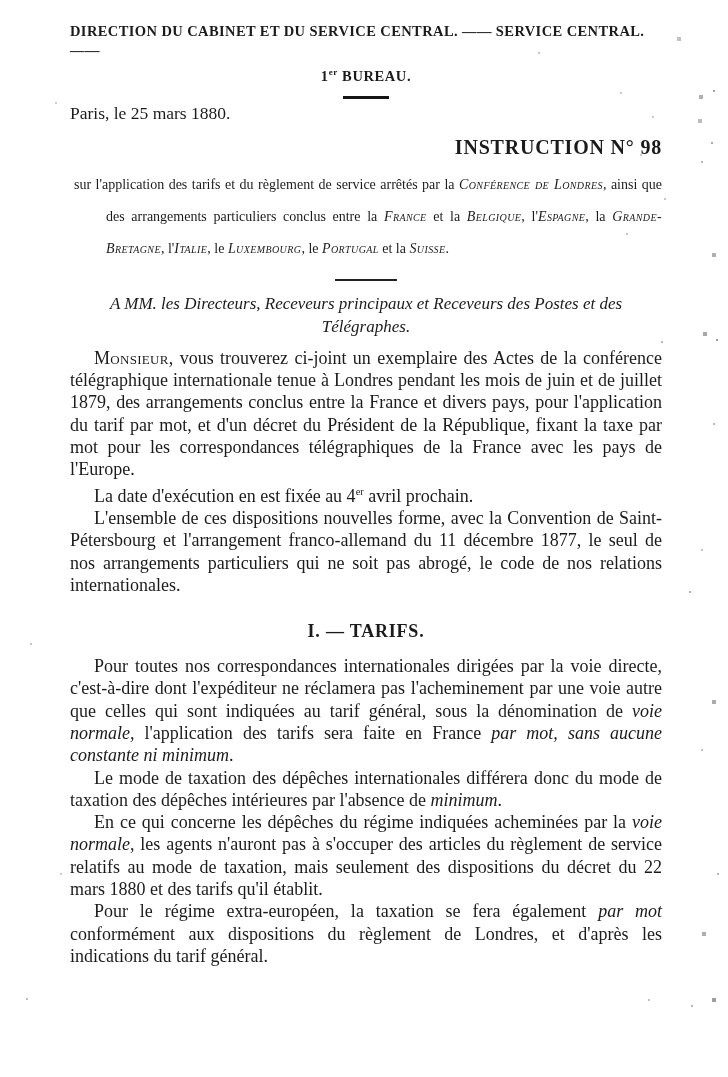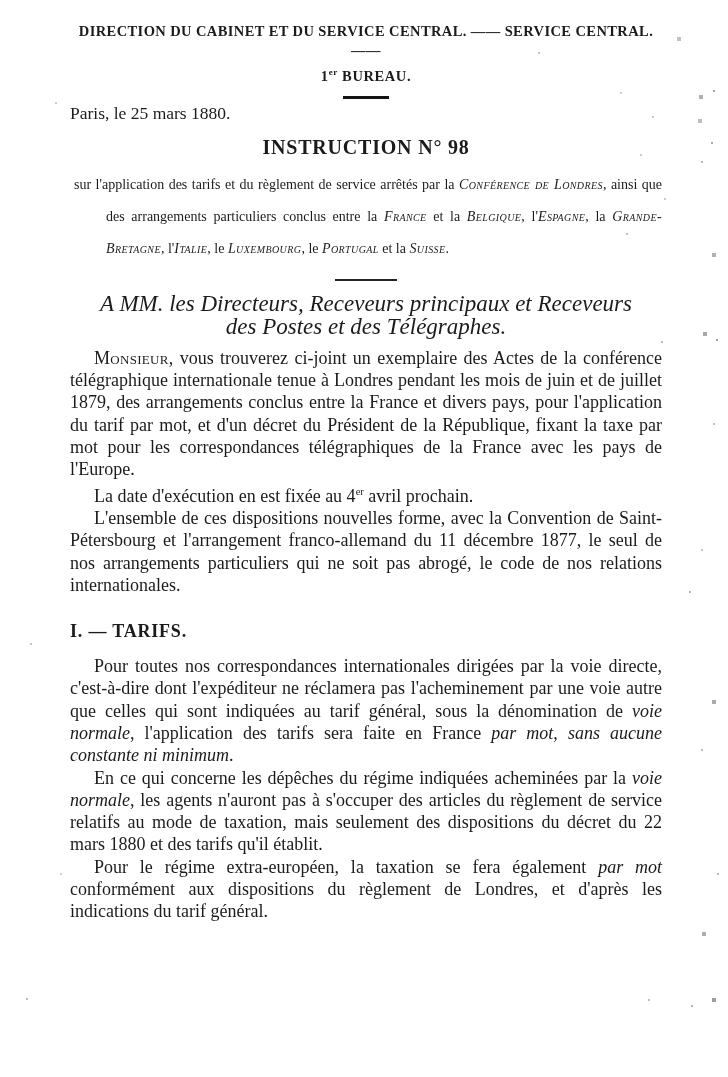--- a/index.html
+++ b/index.html
@@ -29,21 +29,21 @@
       640px 154px 0 #cccccc, 701px 161px 0 #b5b5b5, 626px 233px 0 #c4c4c4,
       713px 254px 0 1px #b0b0b0, 661px 341px 0 #bbbbbb, 704px 333px 0 1px #a8a8a8,
       716px 339px 0 #9e9e9e, 713px 423px 0 #bdbdbd, 701px 549px 0 #c6c6c6,
       689px 591px 0 #b2b2b2, 713px 701px 0 1px #ababab, 701px 749px 0 #c0c0c0,
       717px 873px 0 #b7b7b7, 703px 933px 0 1px #adadad, 648px 999px 0 #c2c2c2,
       691px 1005px 0 #b5b5b5, 713px 999px 0 1px #9f9f9f, 55px 102px 0 #cacaca,
       30px 643px 0 #c4c4c4, 26px 998px 0 #bdbdbd, 60px 873px 0 #cfcfcf,
       538px 52px 0 #c6c6c6, 620px 92px 0 #cccccc, 664px 198px 0 #c9c9c9;
   }
   .hdr-dept {
-    text-align: center;
+    text-align: left;
     font-weight: bold;
     font-size: 14.5px;
     letter-spacing: 0.4px;
     line-height: 19px;
   }
   .hdr-bureau {
     text-align: center;
     font-weight: bold;
     font-size: 14.5px;
     letter-spacing: 0.6px;
@@ -54,21 +54,21 @@
     width: 46px; height: 3px; background: #151515;
     margin: 11px auto 4px auto;
   }
   .dateline {
     text-align: left;
     padding-right: 46px;
     font-size: 17.5px;
     margin-top: 2px;
   }
   .instruction {
-    text-align: center;
+    text-align: right;
     font-size: 20px;
     font-weight: bold;
     letter-spacing: 0.8px;
     margin: 12px 0 10px 0;
   }
   .subject {
     font-weight: normal;
     font-size: 14px;
     line-height: 32px;
     text-align: justify;
@@ -80,35 +80,35 @@
     font-variant: small-caps;
     letter-spacing: 0.4px;
   }
   .rule-thin {
     width: 62px; height: 2px; background: #232323;
     margin: 14px auto 11px auto;
   }
   .salutation {
     text-align: center;
     font-style: italic;
-    font-size: 23px;
+    font-size: 17px;
     line-height: 23px;
     margin: 0 18px 9px 18px;
   }
   .body-p {
     font-size: 18px;
     line-height: 22.3px;
     text-align: justify;
     margin: 0;
     text-indent: 24px;
   }
   .sc { font-variant: small-caps; letter-spacing: 0.3px; }
   .body-p sup { font-size: 10.5px; }
   .section-heading {
-    text-align: left;
+    text-align: center;
     font-size: 18px;
     letter-spacing: 0.8px;
     margin: 25px 0 13px 0;
   }
   .it { font-style: italic; }
 </style>
 </head>
 <body>
 
 <div class="page">
@@ -134,18 +134,19 @@
 
     <p class="body-p"><span>La date d'exécution en est fixée au 4</span><sup>er</sup><span> avril prochain.</span></p>
 
     <p class="body-p">L'ensemble de ces dispositions nouvelles forme, avec la Convention de Saint-Pétersbourg et l'arrangement franco-allemand du 11 décembre 1877, le seul de nos arrangements particuliers qui ne soit pas abrogé, le code de nos relations internationales.</p>
 
 
     <h2 class="section-heading">I. — TARIFS.</h2>
 
     <p class="body-p"><span>Pour toutes nos correspondances internationales dirigées par la voie directe, c'est-à-dire dont l'expéditeur ne réclamera pas l'acheminement par une voie autre que celles qui sont indiquées au tarif général, sous la dénomination de </span><span class="it">voie normale</span><span>, l'application des tarifs sera faite en France </span><span class="it">par mot, sans aucune constante ni minimum</span><span>.</span></p>
 
+    <p class="body-p"><span>Le mode de taxation des dépêches internationales différera donc du mode de taxation des dépêches intérieures par l'absence de </span><span class="it">minimum</span><span>.</span></p>
 
     <p class="body-p"><span>En ce qui concerne les dépêches du régime indiquées acheminées par la </span><span class="it">voie normale</span><span>, les agents n'auront pas à s'occuper des articles du règlement de service relatifs au mode de taxation, mais seulement des dispositions du décret du 22 mars 1880 et des tarifs qu'il établit.</span></p>
 
     <p class="body-p"><span>Pour le régime extra-européen, la taxation se fera également </span><span class="it">par mot</span><span> conformément aux dispositions du règlement de Londres, et d'après les indications du tarif général.</span></p>
   </main>
 </div>
 
 </body></html>

